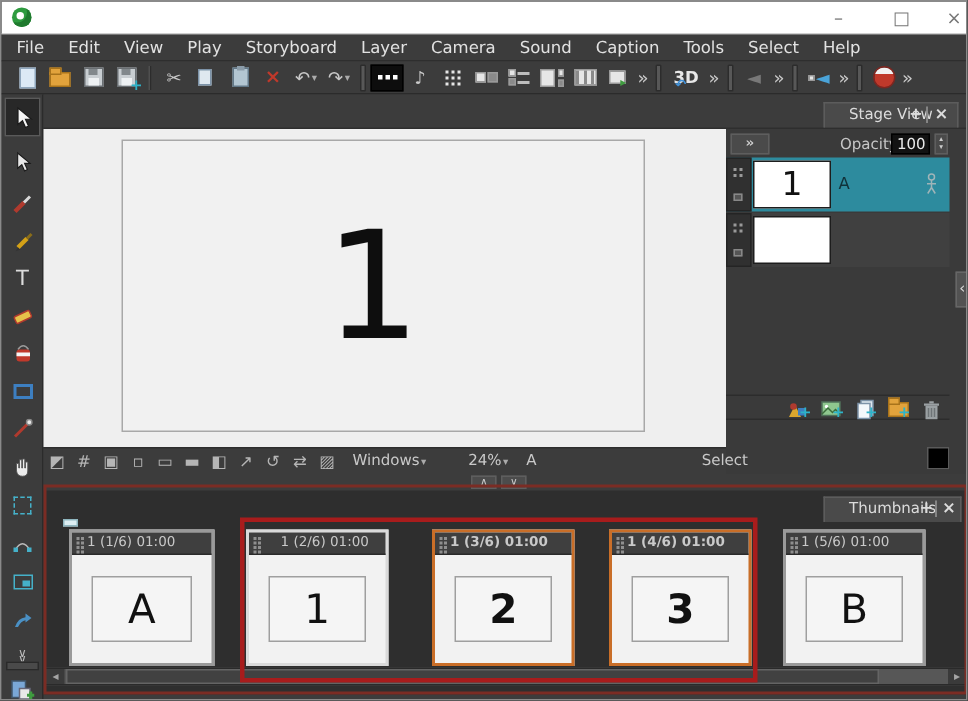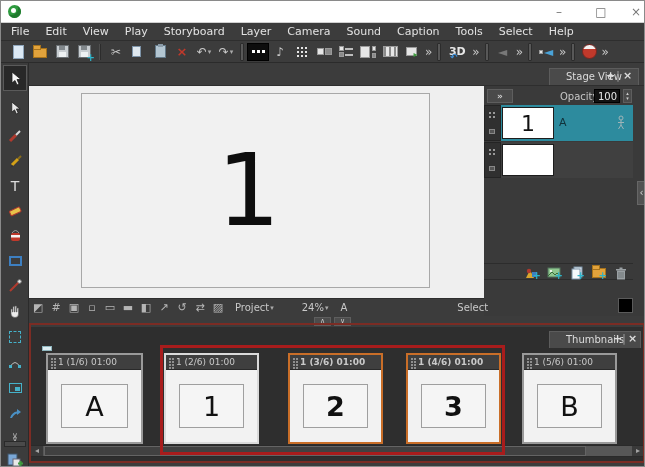--- a/index.html
+++ b/index.html
@@ -99,21 +99,21 @@
   .splitter{left:28px;top:315px;width:617px;height:11px;background:#3c3c3c;}
   .splitbtn{position:absolute;top:1px;width:17px;height:9px;background:#4c4c4c;border:1px solid #5e5e5e;color:#ccc;font-size:7px;text-align:center;line-height:7px;}
   
   .thumbsection{left:28px;top:326px;width:617px;height:136px;background:#2e2e2e;}
   .sb-panel{position:absolute;border:2px solid #9a9a9a;background:#f2f2f2;top:352px;height:91px;width:95px;}
   .sb-head{height:15px;background:#3f3f3f;border-bottom:1px solid #2a2a2a;color:#c9c9c9;font-size:9px;line-height:14px;padding-left:10px;position:relative;white-space:nowrap;}
   .sb-grip{position:absolute;left:3px;top:3px;width:2px;height:2px;background:#8f8f8f;box-shadow:3px 0 #8f8f8f,0 3px #8f8f8f,3px 3px #8f8f8f,0 6px #8f8f8f,3px 6px #8f8f8f,0 9px #8f8f8f,3px 9px #8f8f8f;}
   .sb-body{position:absolute;left:0;right:0;top:15px;bottom:0;display:flex;align-items:center;justify-content:center;}
   .sb-inner{width:72%;height:62%;background:#f5f5f5;border:1px solid #9f9f9f;display:flex;align-items:center;justify-content:center;font-size:27px;color:#111;}
   .sb-panel.orange{border-color:#c96e28;font-weight:bold;}
-  .sb-panel.light{border-color:#dadada;}
+  .sb-panel.light{border-color:#dadada;text-align:center;}
   .panel-marker{left:41px;top:345px;width:10px;height:5px;background:#ddeef2;border:1px solid #8fb6bf;z-index:31;}
   
   .hscroll{left:29px;top:444px;width:615px;height:12px;background:#575757;border:1px solid #2a2a2a;}
   .hs-btn{position:absolute;top:0;width:12px;height:10px;background:#3a3a3a;color:#a5a5a5;font-size:8px;text-align:center;line-height:10px;}
   .hs-thumb{position:absolute;left:13px;top:0;width:542px;height:10px;background:#414141;border:1px solid #646464;}
   
   .maroon-box{left:28px;top:322px;width:616px;height:140px;border:2px solid #7b2c24;z-index:29;pointer-events:none;}
   .red-box{left:159px;top:344px;width:345px;height:110px;border:3px solid #a81c1c;z-index:30;pointer-events:none;}
 </style>
 </head>
@@ -425,21 +425,21 @@
     <span class="sb-icon">#</span>
     <span class="sb-icon">▣</span>
     <span class="sb-icon">▫</span>
     <span class="sb-icon">▭</span>
     <span class="sb-icon">▬</span>
     <span class="sb-icon">◧</span>
     <span class="sb-icon">↗</span>
     <span class="sb-icon">↺</span>
     <span class="sb-icon">⇄</span>
     <span class="sb-icon">▨</span>
-    <span class="sb-text" style="margin-left:8px">Project</span>
+    <span class="sb-text" style="margin-left:8px">Windows</span>
     <span class="dd">▾</span>
     <span class="sb-text" style="margin-left:28px">24%</span>
     <span class="dd">▾</span>
     <span class="sb-text" style="margin-left:12px">A</span>
     <span class="sb-text" style="margin-left:110px">Select</span>
   </div>
 
   <div class="abs splitter">
     <span class="splitbtn" style="left:285px">∧</span>
     <span class="splitbtn" style="left:305px">∨</span>

